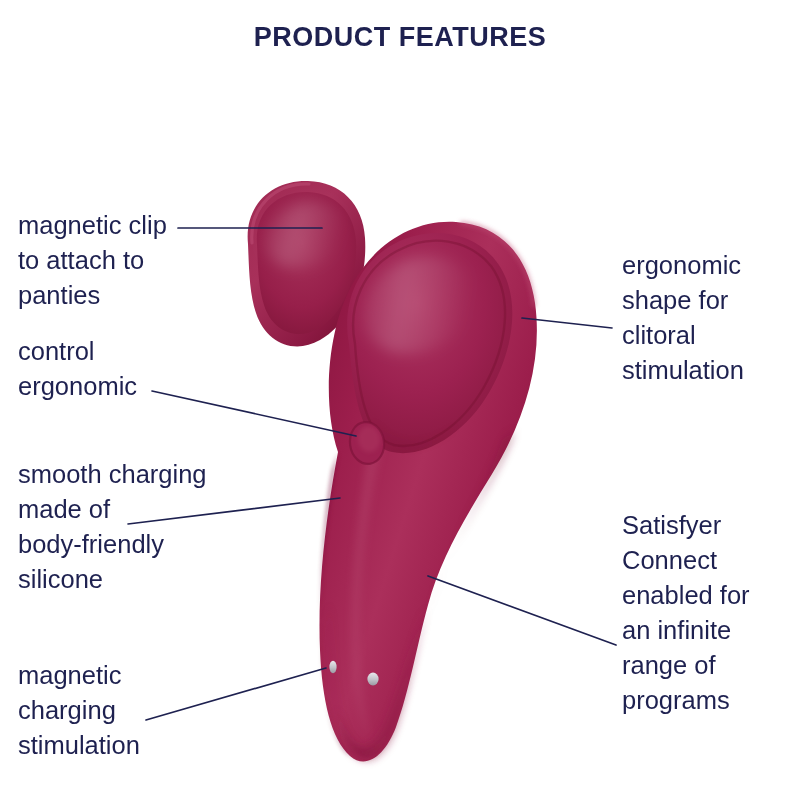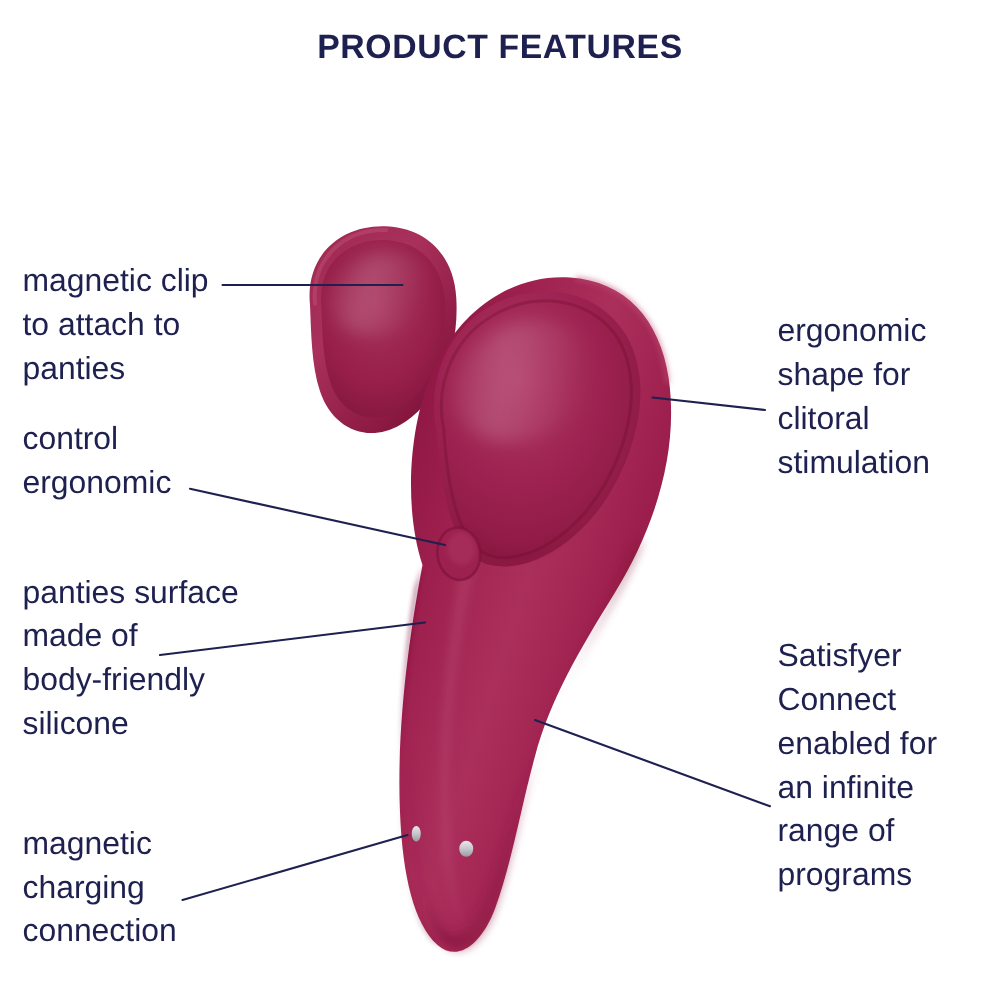--- a/index.html
+++ b/index.html
@@ -244,27 +244,27 @@
     </g>
   </svg>
 
   <div class="title">PRODUCT FEATURES</div>
 
   <div class="label left" id="lbl-clip">magnetic clip
 to attach to
 panties</div>
   <div class="label left" id="lbl-control">control
 ergonomic</div>
-  <div class="label left" id="lbl-smooth">panties surface
+  <div class="label left" id="lbl-smooth">smooth charging
 made of
 body-friendly
 silicone</div>
   <div class="label left" id="lbl-charging">magnetic
 charging
-connection</div>
+stimulation</div>
   <div class="label right" id="lbl-ergo">ergonomic
 shape for
 clitoral
 stimulation</div>
   <div class="label right" id="lbl-connect">Satisfyer
 Connect
 enabled for
 an infinite
 range of
 programs</div>

